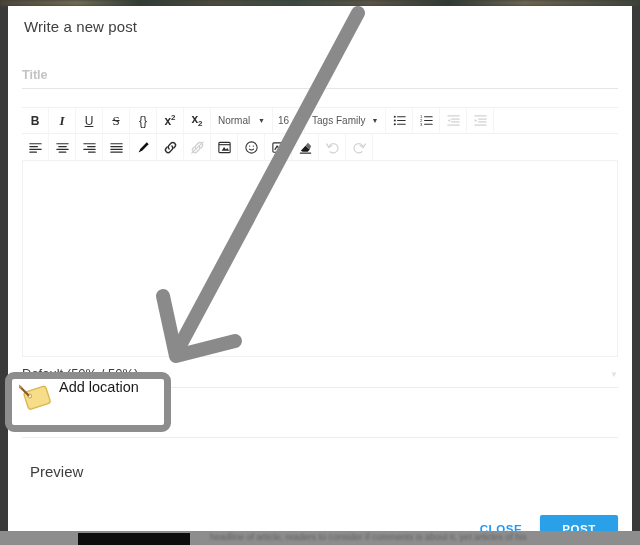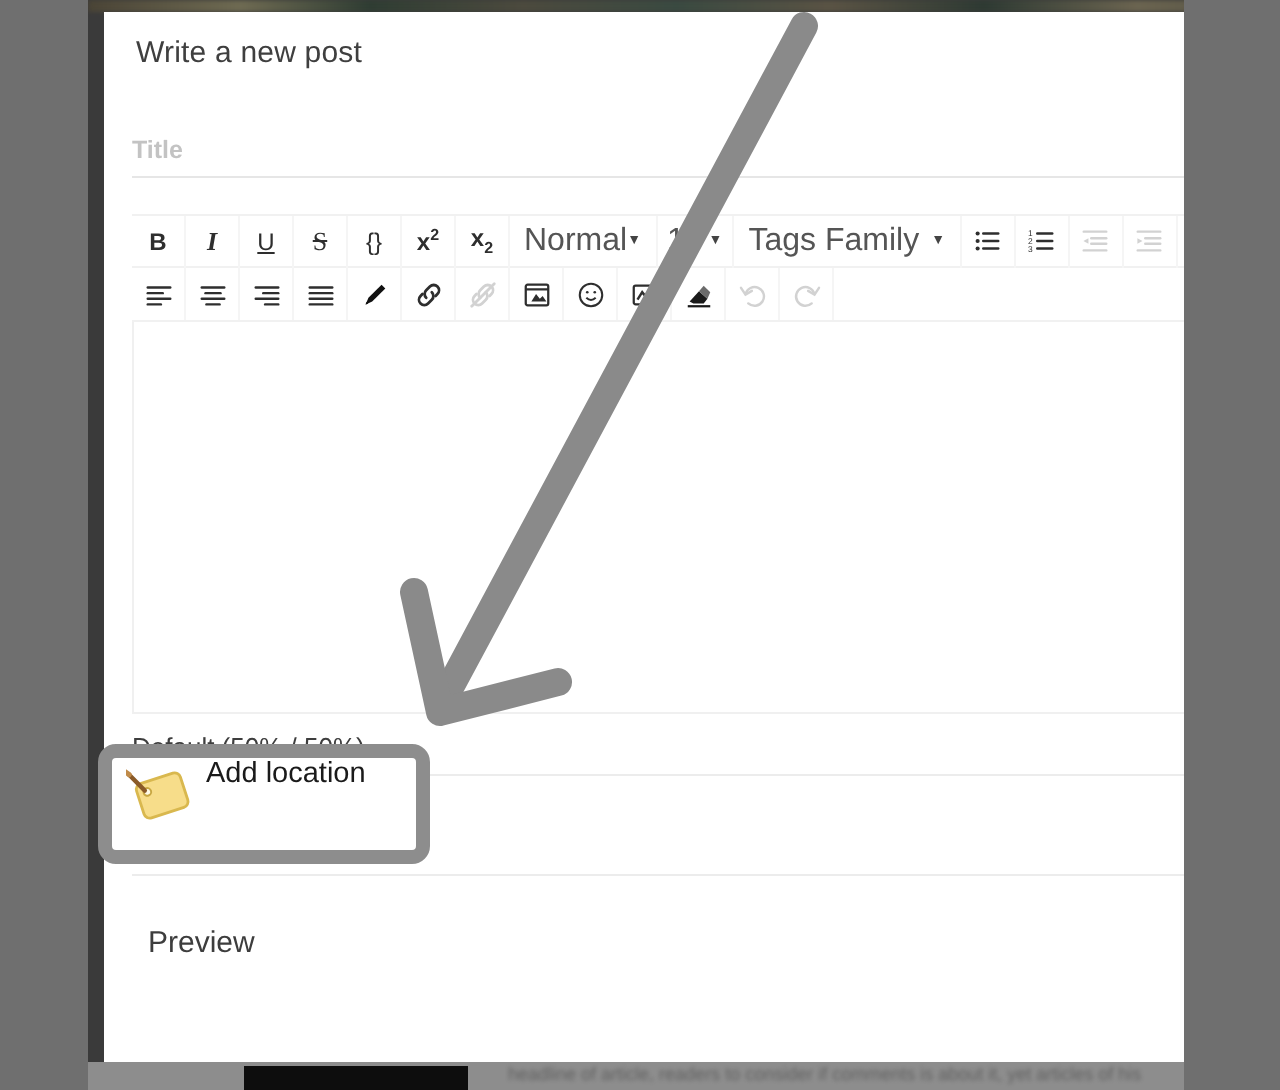--- a/index.html
+++ b/index.html
@@ -7,25 +7,24 @@
   html, body {
     width: 640px;
     height: 545px;
     overflow: hidden;
     font-family: "Liberation Sans", sans-serif;
     background: #6f6f6f;
   }
 
   #screen {
     position: relative;
-    width: 548px;
+    width: 640px;
     height: 545px;
     background: #3a3a3a;
     overflow: hidden;
-    margin-left: 44px;
   }
 
   
   .bg-top-strip {
     position: absolute; left: 0; top: 0; width: 640px; height: 6px;
     background: linear-gradient(90deg,#4a4436 0%,#6e6a52 12%,#2f3d33 22%,
                 #4c4a3e 34%,#3a4a41 46%,#5a5344 58%,#2e3a33 70%,
                 #6b6450 82%,#3d4238 100%);
     filter: blur(1px);
   }
@@ -84,21 +83,21 @@
     height: 26px; min-width: 27px;
     display: flex; align-items: center; justify-content: center;
     border-right: 1px solid #f5f5f5;
     font-size: 12px; color: #2e2e2e; cursor: pointer;
     padding: 0 4px; white-space: nowrap;
   }
   .tb-btn.dim { color: #d2d2d2; }
   .tb-btn.wide { min-width: 62px; justify-content: space-between; padding: 0 7px; }
   .tb-btn.wide2 { min-width: 32px; justify-content: space-between; gap: 3px; padding: 0 5px; }
   .tb-btn.wide3 { min-width: 76px; justify-content: center; gap: 6px; padding: 0 7px; }
-  .tb-btn .lbl { font-size: 16px; color: #555; }
+  .tb-btn .lbl { font-size: 10px; color: #555; }
   .tb-btn .car { font-size: 7px; color: #444; }
   .tb-btn b { font-weight: 700; }
   .tb-btn i { font-family: "Liberation Serif", serif; font-style: italic; font-weight: 600; font-size: 13px; }
   .tb-btn u { text-decoration: underline; font-size: 12px; }
   .tb-btn s { text-decoration: line-through; font-family: "Liberation Serif", serif; font-size: 13px; }
   .tb-btn .sup { font-size: 12px; font-weight: 700; }
   .tb-btn .sup sup, .tb-btn .sup sub { font-size: 8px; font-weight: 700; }
   .tb-row.second .tb-btn { border-right: 1px solid #f5f5f5; }
 
   .editor-body {
@@ -366,20 +365,24 @@
       <div class="rule"></div>
     </div>
 
     <div class="tags">
       <span class="cap">Tags (maximum of 5)</span>
       <div class="rule"></div>
     </div>
 
     <div class="preview-label">Preview</div>
 
+    <div class="actions">
+      <button class="btn-close" style="color: rgb(33, 150, 243);">CLOSE</button>
+      <button class="btn-post" style="background: rgb(41, 160, 232);">POST</button>
+    </div>
   </div>
 
   <div class="bg-bottom">
     <div class="blk"></div>
     <div class="ghost-text">headline of article, readers to consider if comments is about it, yet articles of his</div>
   </div>
 
   <svg class="arrow-layer" viewBox="0 0 640 545" xmlns="http://www.w3.org/2000/svg">
     <g id="arrow-g" stroke-linecap="round" stroke-linejoin="round" fill="none" stroke="#8a8a8a">
       <path d="M358 13 L176 353" stroke-width="14"></path>

